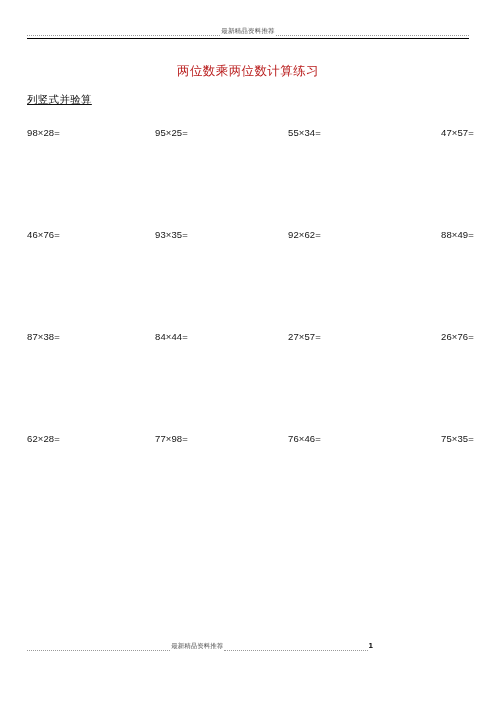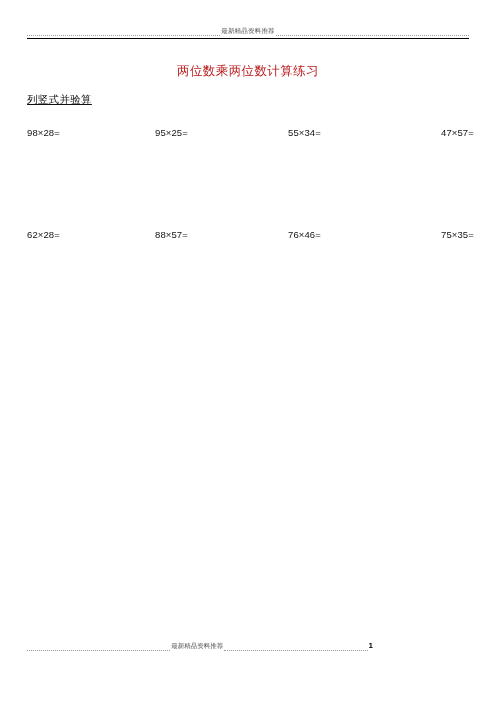--- a/index.html
+++ b/index.html
@@ -164,26 +164,38 @@
 
 <div class="problem-grid">
 
   <div class="problem-row">
     <div class="problem-cell c0">98×28=</div>
     <div class="problem-cell c1">95×25=</div>
     <div class="problem-cell c2">55×34=</div>
     <div class="problem-cell c3">47×57=</div>
   </div>
 
-
+  <div class="problem-row">
+    <div class="problem-cell c0">46×76=</div>
+    <div class="problem-cell c1">93×35=</div>
+    <div class="problem-cell c2">92×62=</div>
+    <div class="problem-cell c3">88×49=</div>
+  </div>
+
+  <div class="problem-row">
+    <div class="problem-cell c0">87×38=</div>
+    <div class="problem-cell c1">84×44=</div>
+    <div class="problem-cell c2">27×57=</div>
+    <div class="problem-cell c3">26×76=</div>
+  </div>
 
 
   <div class="problem-row">
     <div class="problem-cell c0">62×28=</div>
-    <div class="problem-cell c1">88×57=</div>
+    <div class="problem-cell c1">77×98=</div>
     <div class="problem-cell c2">76×46=</div>
     <div class="problem-cell c3">75×35=</div>
   </div>
 
 </div>
 
 <div class="page-footer">
   <div class="footer-row">
     <span class="dot-fill"></span>
     <span class="footer-text">最新精品资料推荐</span>

